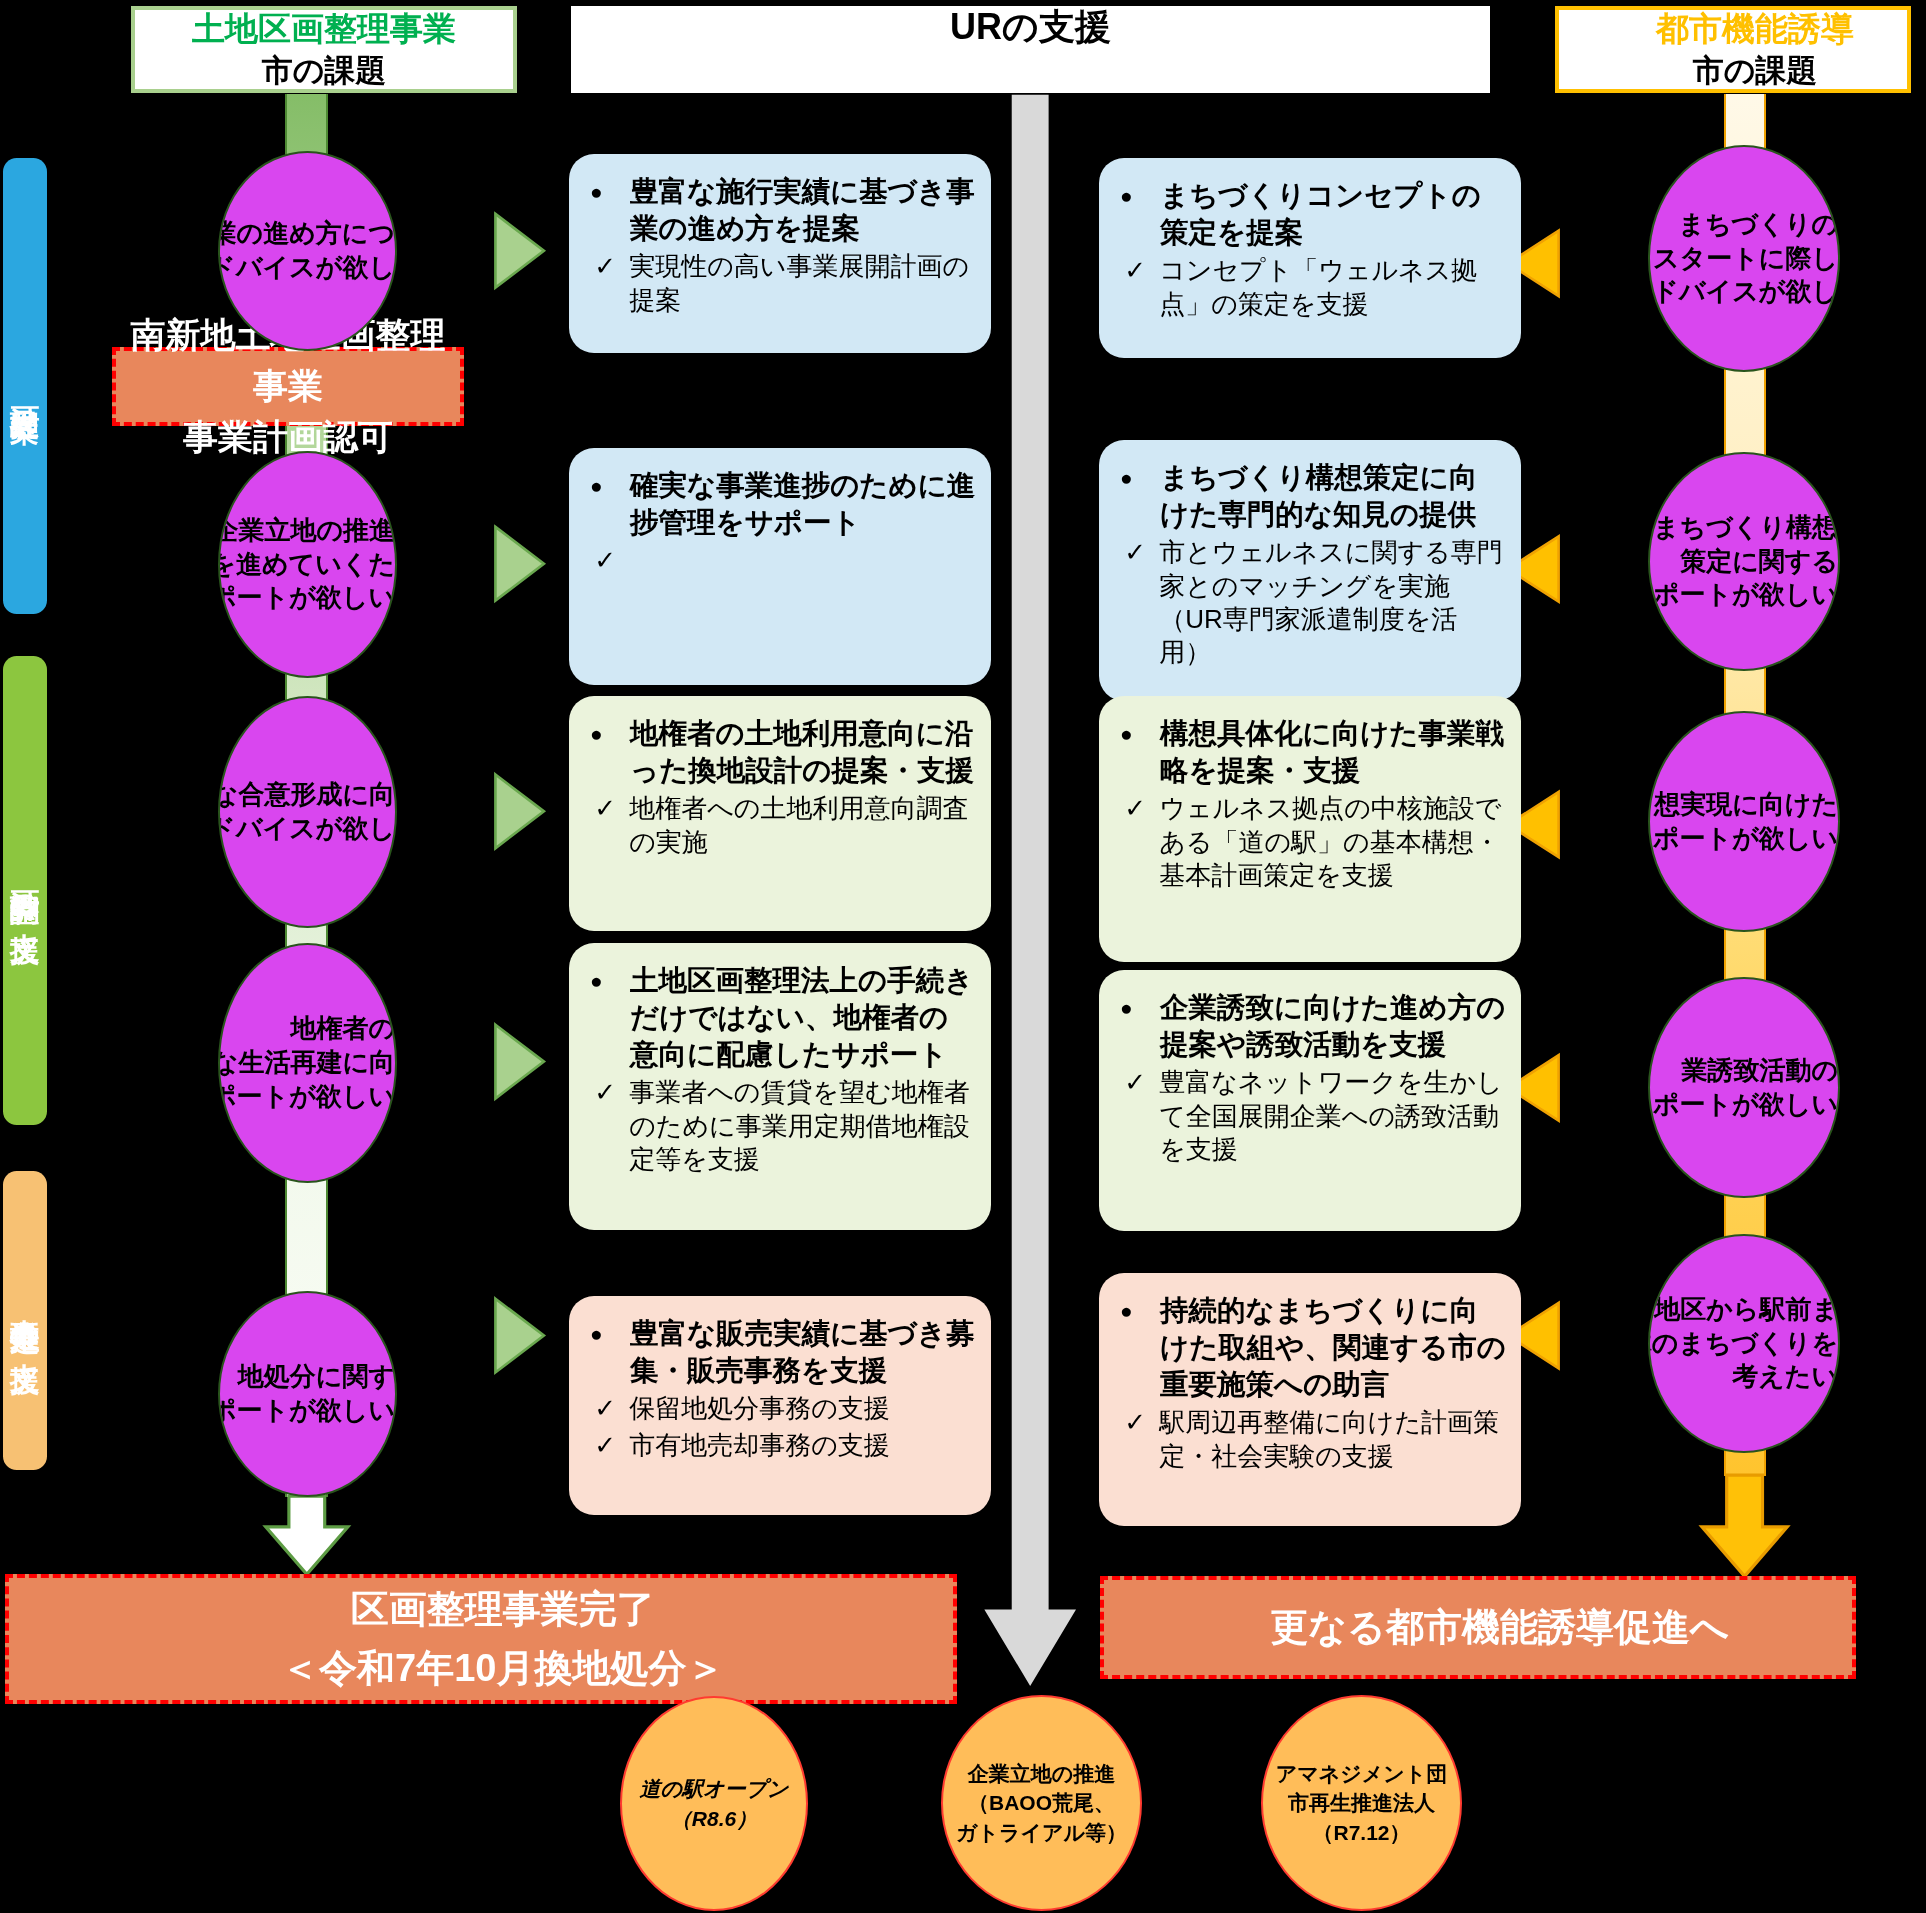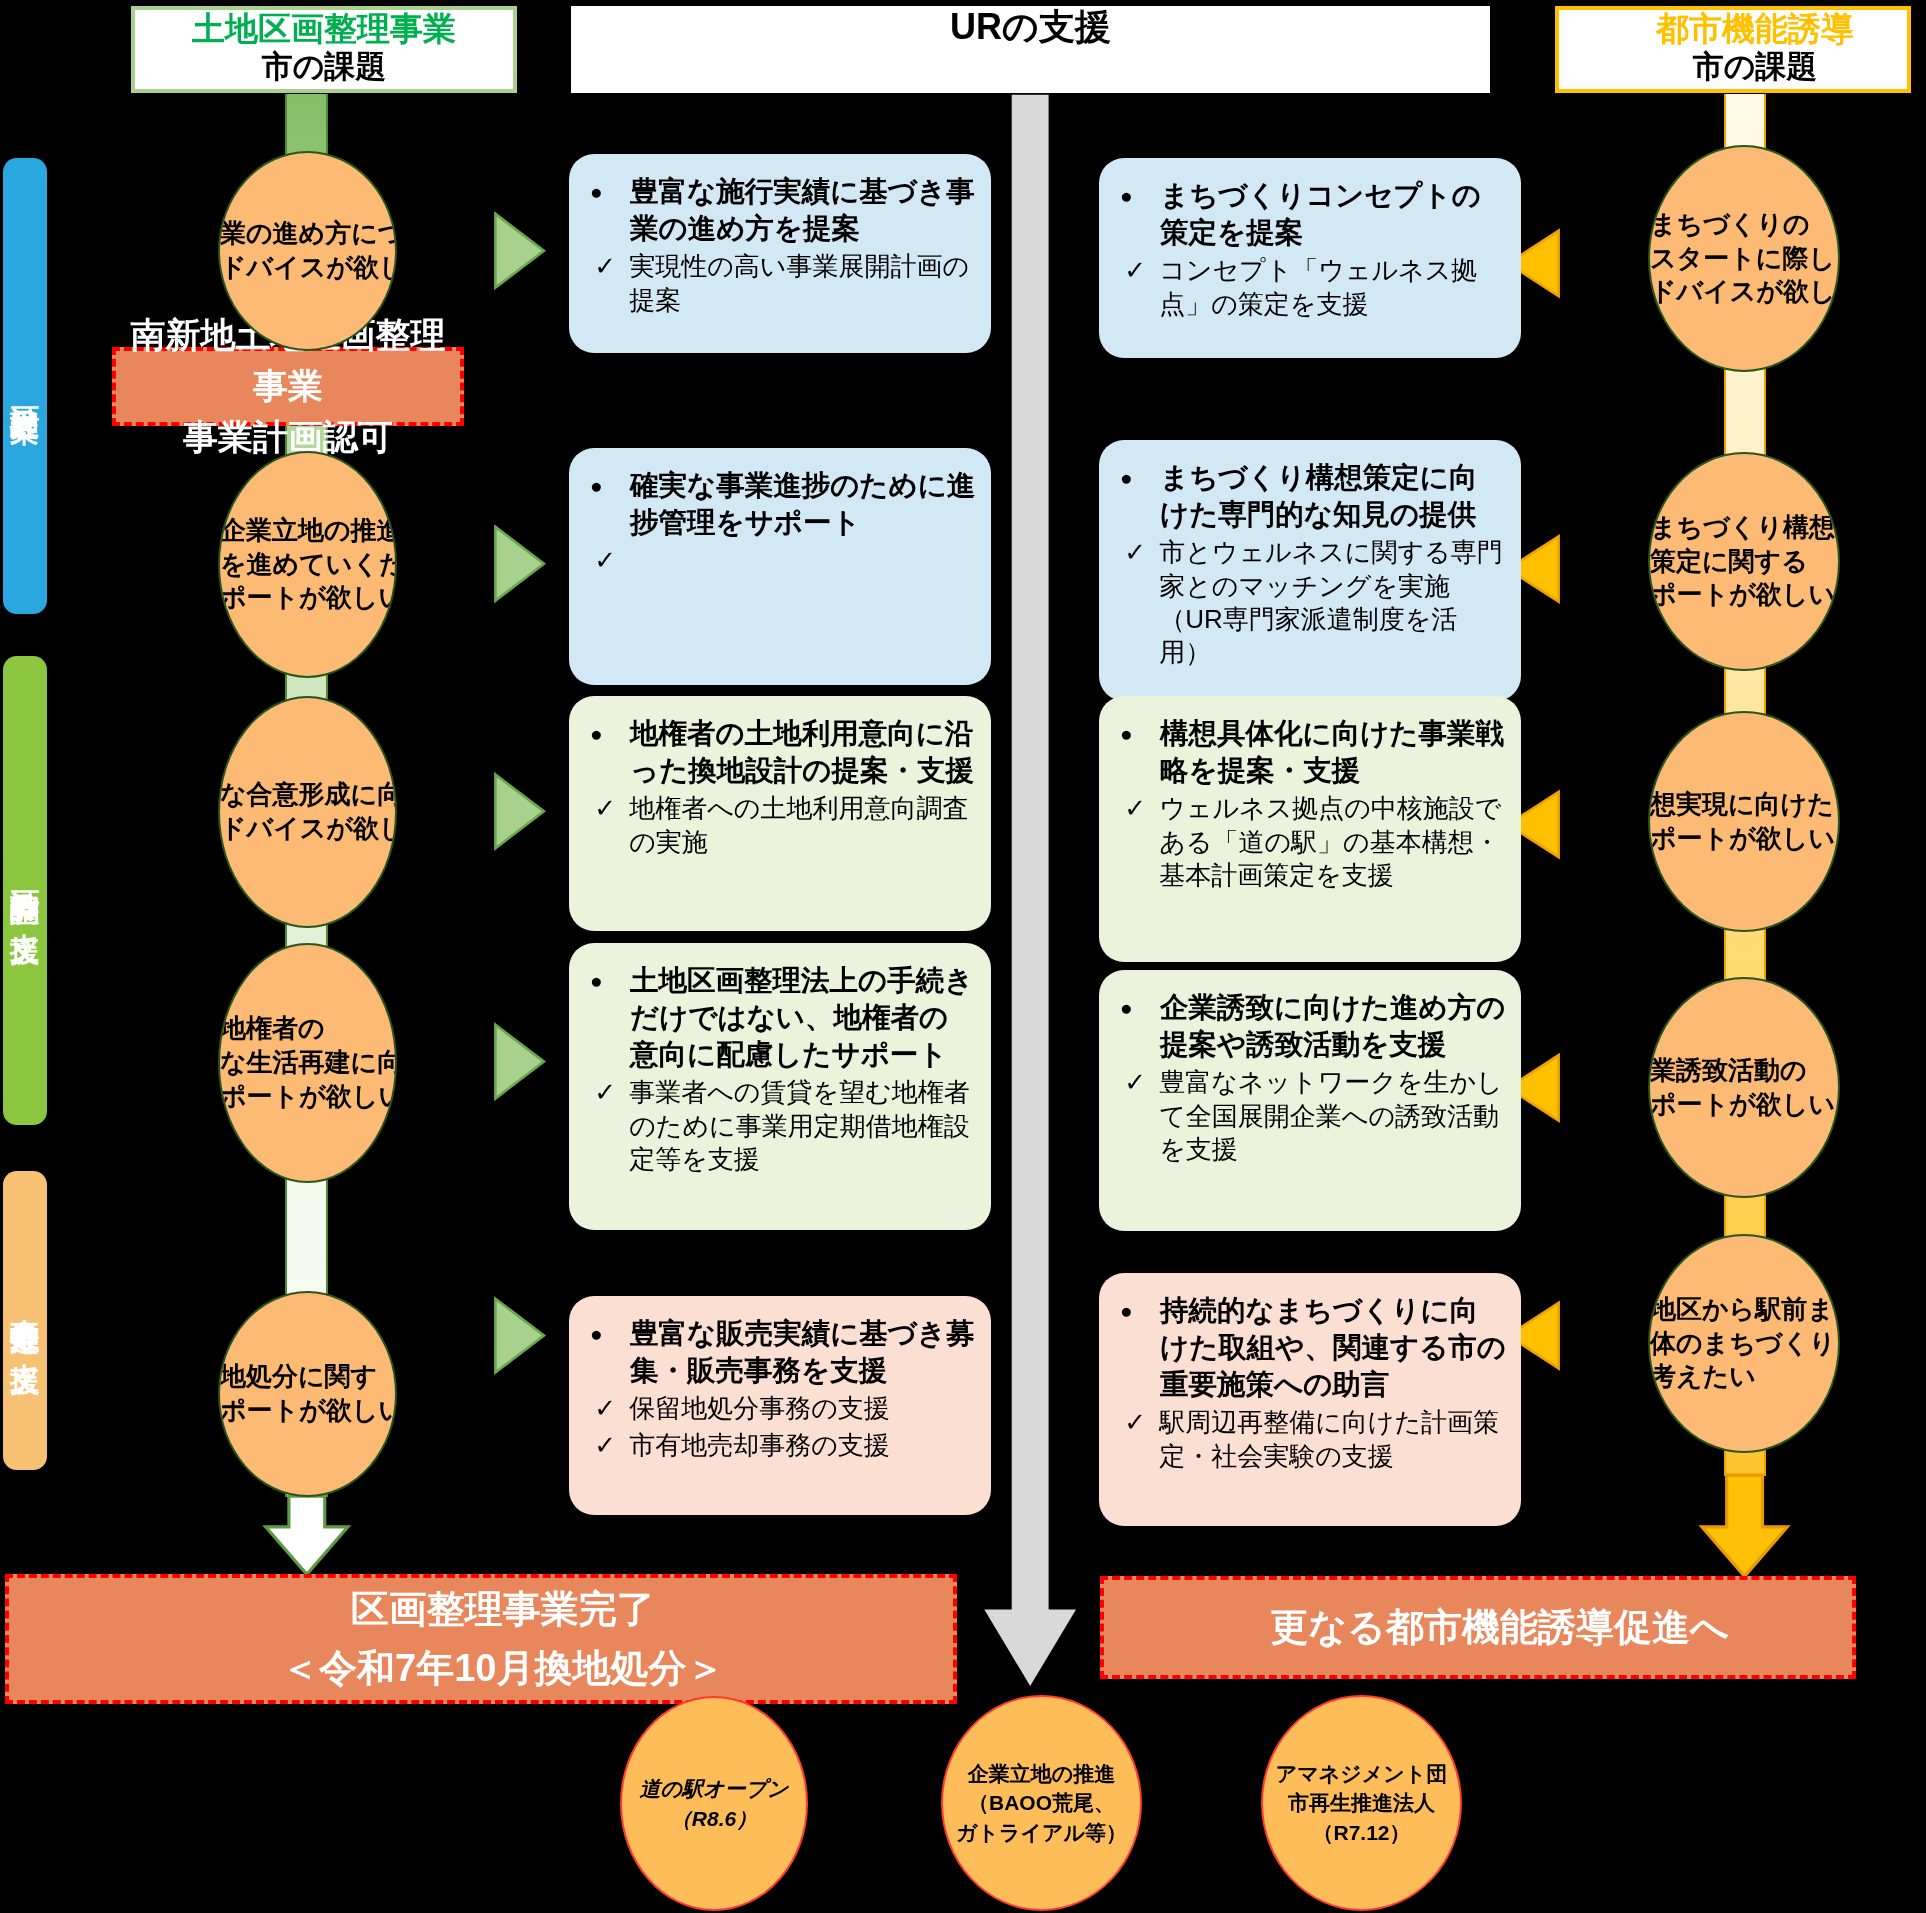--- a/index.html
+++ b/index.html
@@ -1,21 +1,21 @@
 <!DOCTYPE html>
 <html style="font-size:8.4px"><head>
 <meta charset="utf-8">
 <style>
   html,body{margin:0;padding:0;background:#000;}
   #canvas{position:relative;width:1926px;height:1913px;background:#000;overflow:hidden;
           font-family:"Liberation Sans","DejaVu Sans",sans-serif;color:#000;}
   .abs{position:absolute;box-sizing:border-box;}
 
   
-  .hdr{background:#fff;display:flex;flex-direction:column;align-items:center;justify-content:flex-start;
+  .hdr{background:#fff;display:flex;flex-direction:column;align-items:center;justify-content:space-between;
        text-align:center;font-weight:bold;line-height:1.18;}
   .hdr .t1{font-size:33px;}
   .hdr .t2{font-size:31px;color:#000;}
   .hdr-left{border:4.2px solid #A9D08E;}
   .hdr-left .t1{color:#00B050;}
   .hdr-right{border:4.2px solid #FFC000;}
   .hdr-right .t1{color:#FFC000;}
   .hdr-center .t1{font-size:36px;color:#000;}
 
   
@@ -28,22 +28,22 @@
 
   
   .bar-left{left:285px;top:94px;width:43px;height:1403px;
     background:linear-gradient(180deg,#85BD68 0%,#A7D18D 18%,#D4E8C4 45%,#F2F9EC 75%,#FBFDF8 100%);
     border-left:2.1px solid #4E8A33;border-right:2.1px solid #4E8A33;}
   .bar-right{left:1724px;top:94px;width:42px;height:1382px;
     background:linear-gradient(180deg,#FFF9E8 0%,#FFEFC2 30%,#FFD96A 65%,#FFC42E 100%);
     border-left:2.6px solid #F0A202;border-right:2.6px solid #F0A202;}
 
   
-  .challenge{background:#fdba74;border:2.1px solid #29541C;border-radius:50%;overflow:hidden;
-     display:flex;flex-direction:column;align-items:flex-start;justify-content:center;
+  .challenge{background:#d946ef;border:2.1px solid #29541C;border-radius:50%;overflow:hidden;
+     display:flex;flex-direction:column;align-items:flex-end;justify-content:center;
      font-weight:bold;font-size:26px;line-height:1.3;text-align:center;}
   .challenge span{white-space:nowrap;}
 
   
   .sbox{border-radius:25px;padding:19px 14.8px 14.8px 21px;}
   .sbox-blue{background:#D2E8F5;}
   .sbox-green{background:#EBF3DC;}
   .sbox-pink{background:#FBDFD2;}
   .brow{display:flex;align-items:flex-start;font-weight:bold;font-size:28.5px;line-height:1.3;}
   .brow .mk{flex:none;width:40px;font-size:21px;padding-top:5.3px;}

